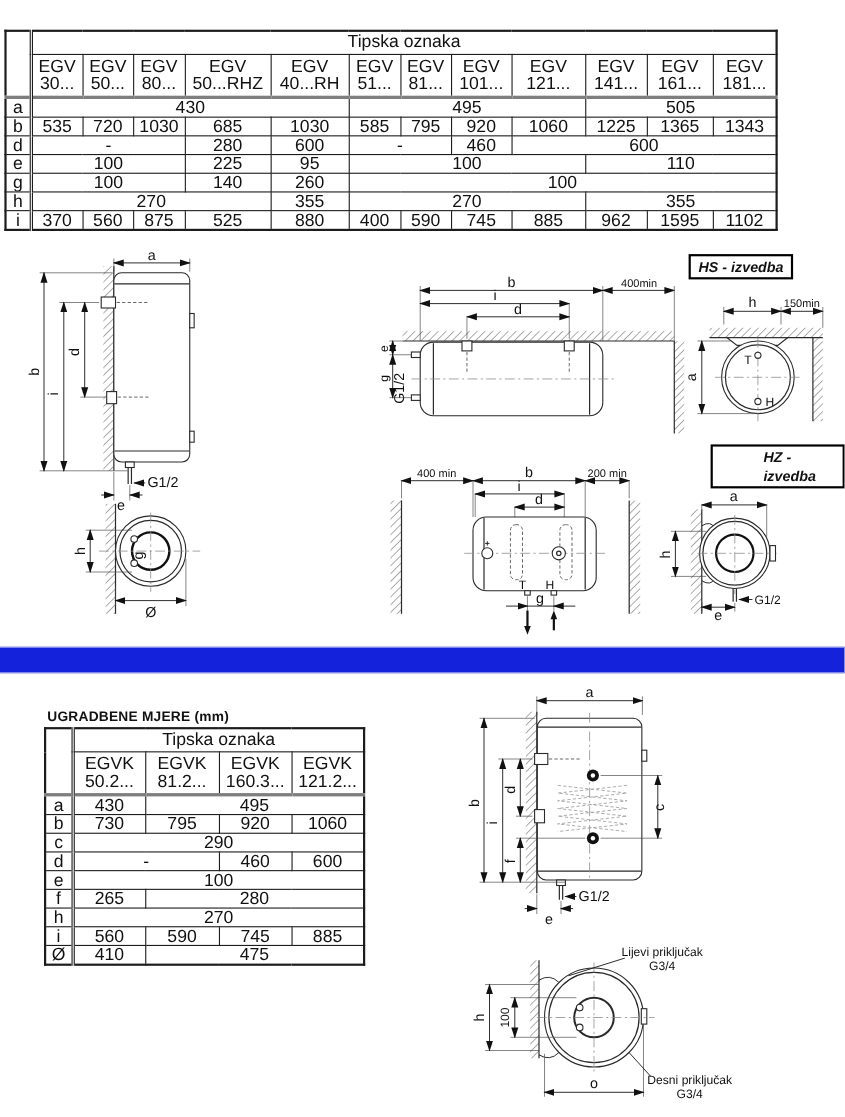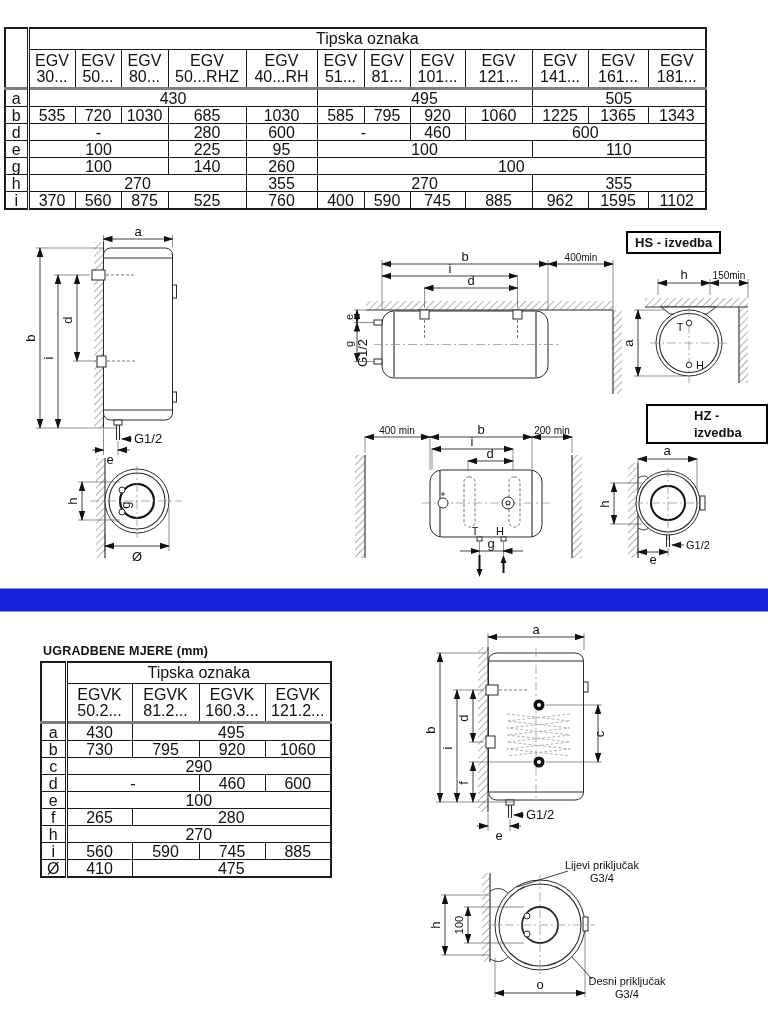--- a/index.html
+++ b/index.html
@@ -11,21 +11,21 @@
         font-size:16px;background:#fff;border:2px solid #1c1c1c;}
   .dim-table th,.dim-table td{border:1px solid #1c1c1c;font-weight:normal;text-align:center;
         padding:0;height:16px;line-height:15px;white-space:nowrap;overflow:hidden;}
   .dim-table .group{height:20px;line-height:20px;}
   .dim-table .colh{height:36px;line-height:16px;padding-top:1px;}
   .dim-table .corner,.dim-table .rowl{border-right:3px double #1c1c1c;}
   .dim-table thead tr:last-child th{border-bottom:3px solid #7e7e7e;}
   .dim-table .corner{border-bottom:3px solid #7e7e7e;}
   
   .badge{position:absolute;border:2px solid #000;background:#fff;font-weight:bold;
-        font-size:13px;padding:1px 7px;line-height:17px;}
+        font-size:13px;padding:1px 7px;line-height:17px;font-style:italic;}
   .blue-band{position:absolute;left:0;top:588px;width:768px;height:24px;background:#1522dc;
         border-top:1px solid #8a93e8;border-bottom:1px solid #8a93e8;box-sizing:border-box;}
   
   svg.sv{position:absolute;overflow:visible;}
   .ol{fill:none;stroke:#2a2a2a;stroke-width:1.1;}
   .olw{fill:#fff;stroke:#2a2a2a;stroke-width:1;}
   .dl{stroke:#111;stroke-width:0.8;fill:none;}
   .xl{stroke:#444;stroke-width:0.6;fill:none;}
   .cl{stroke:#8a8a8a;stroke-width:0.7;stroke-dasharray:9 3 2 3;fill:none;}
   .dsh{stroke:#666;stroke-width:0.9;stroke-dasharray:3 2;fill:none;}
@@ -166,21 +166,21 @@
           <td>355</td>
           <td colspan="4">270</td>
           <td colspan="3">355</td>
         </tr>
         <tr>
           <th class="rowl">i</th>
           <td>370</td>
           <td>560</td>
           <td>875</td>
           <td>525</td>
-          <td>760</td>
+          <td>880</td>
           <td>400</td>
           <td>590</td>
           <td>745</td>
           <td>885</td>
           <td>962</td>
           <td>1595</td>
           <td>1102</td>
         </tr>
       </tbody>
     </table>

